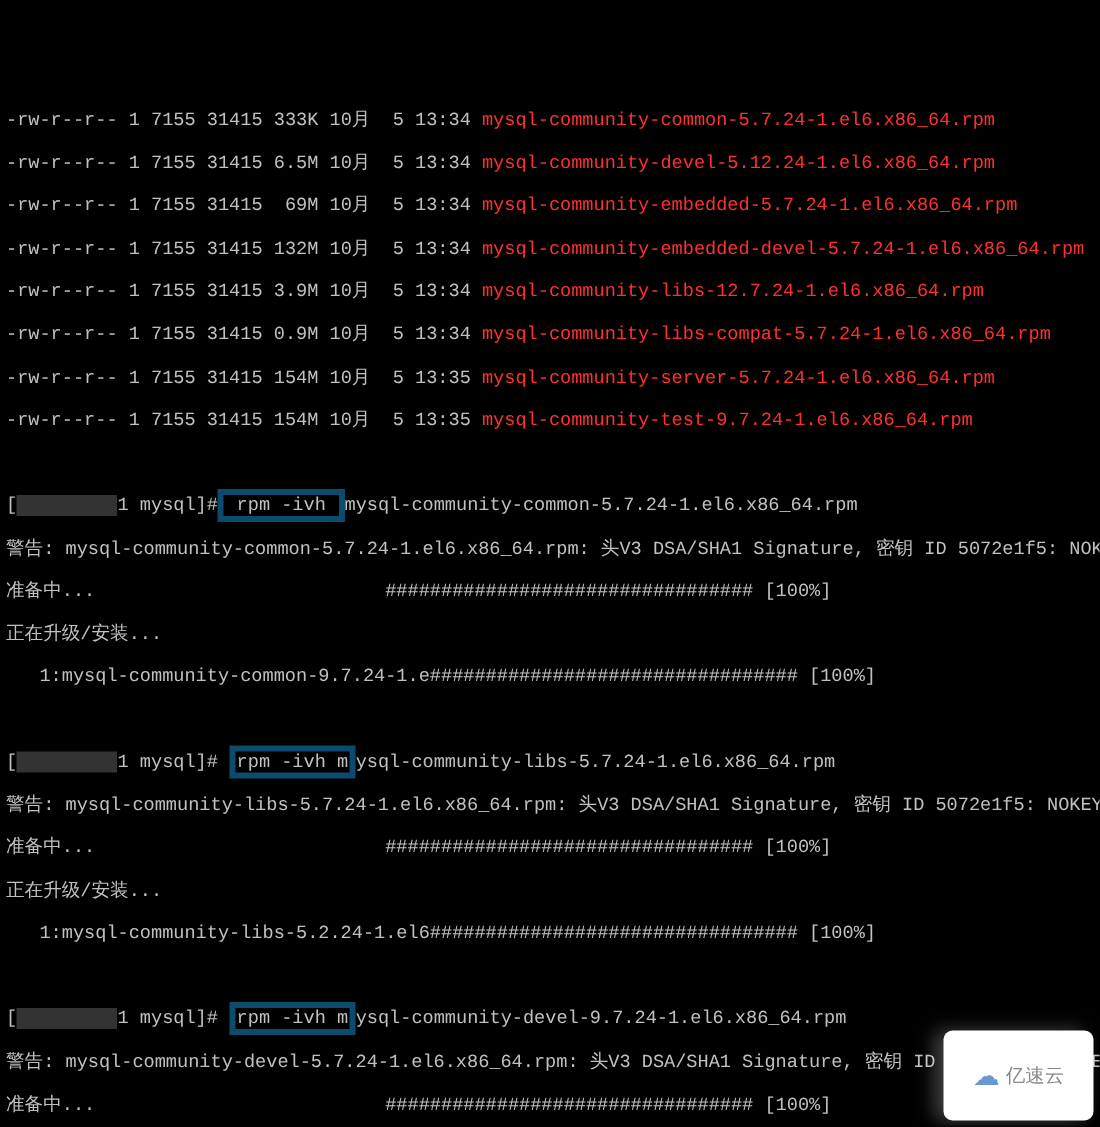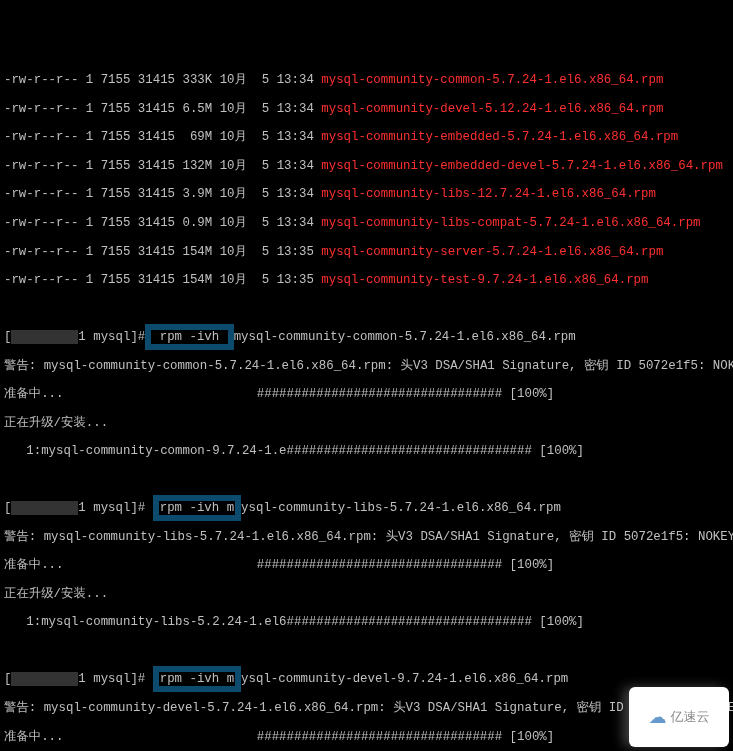--- a/index.html
+++ b/index.html
@@ -11,21 +11,21 @@
     color: #c0c0c0;
     width: 733px;
     height: 751px;
     overflow: hidden;
     position: relative;
     white-space: pre;
     padding: 2px 4px;
   }
   .ln { display: block; min-height: 14px; }
   .red { color: #ff3030; }
-  .rb { border: 6px solid #0c4a6e; padding: 0 1px; }
+  .rb { border: 4px solid #0c4a6e; padding: 0 1px; }
   .obsc { color: #666; background: #333; }
   .watermark {
     position: absolute; right: 4px; bottom: 4px;
     width: 100px; height: 60px;
     background: #fff; border-radius: 6px;
     display: flex; align-items: center; justify-content: center;
     color: #888; font-size: 13px; font-family: sans-serif;
     box-shadow: -6px 0 12px rgba(255,255,255,0.25);
   }
   .watermark .cloud { margin-right: 4px; font-size: 18px; color: #6699cc; }

